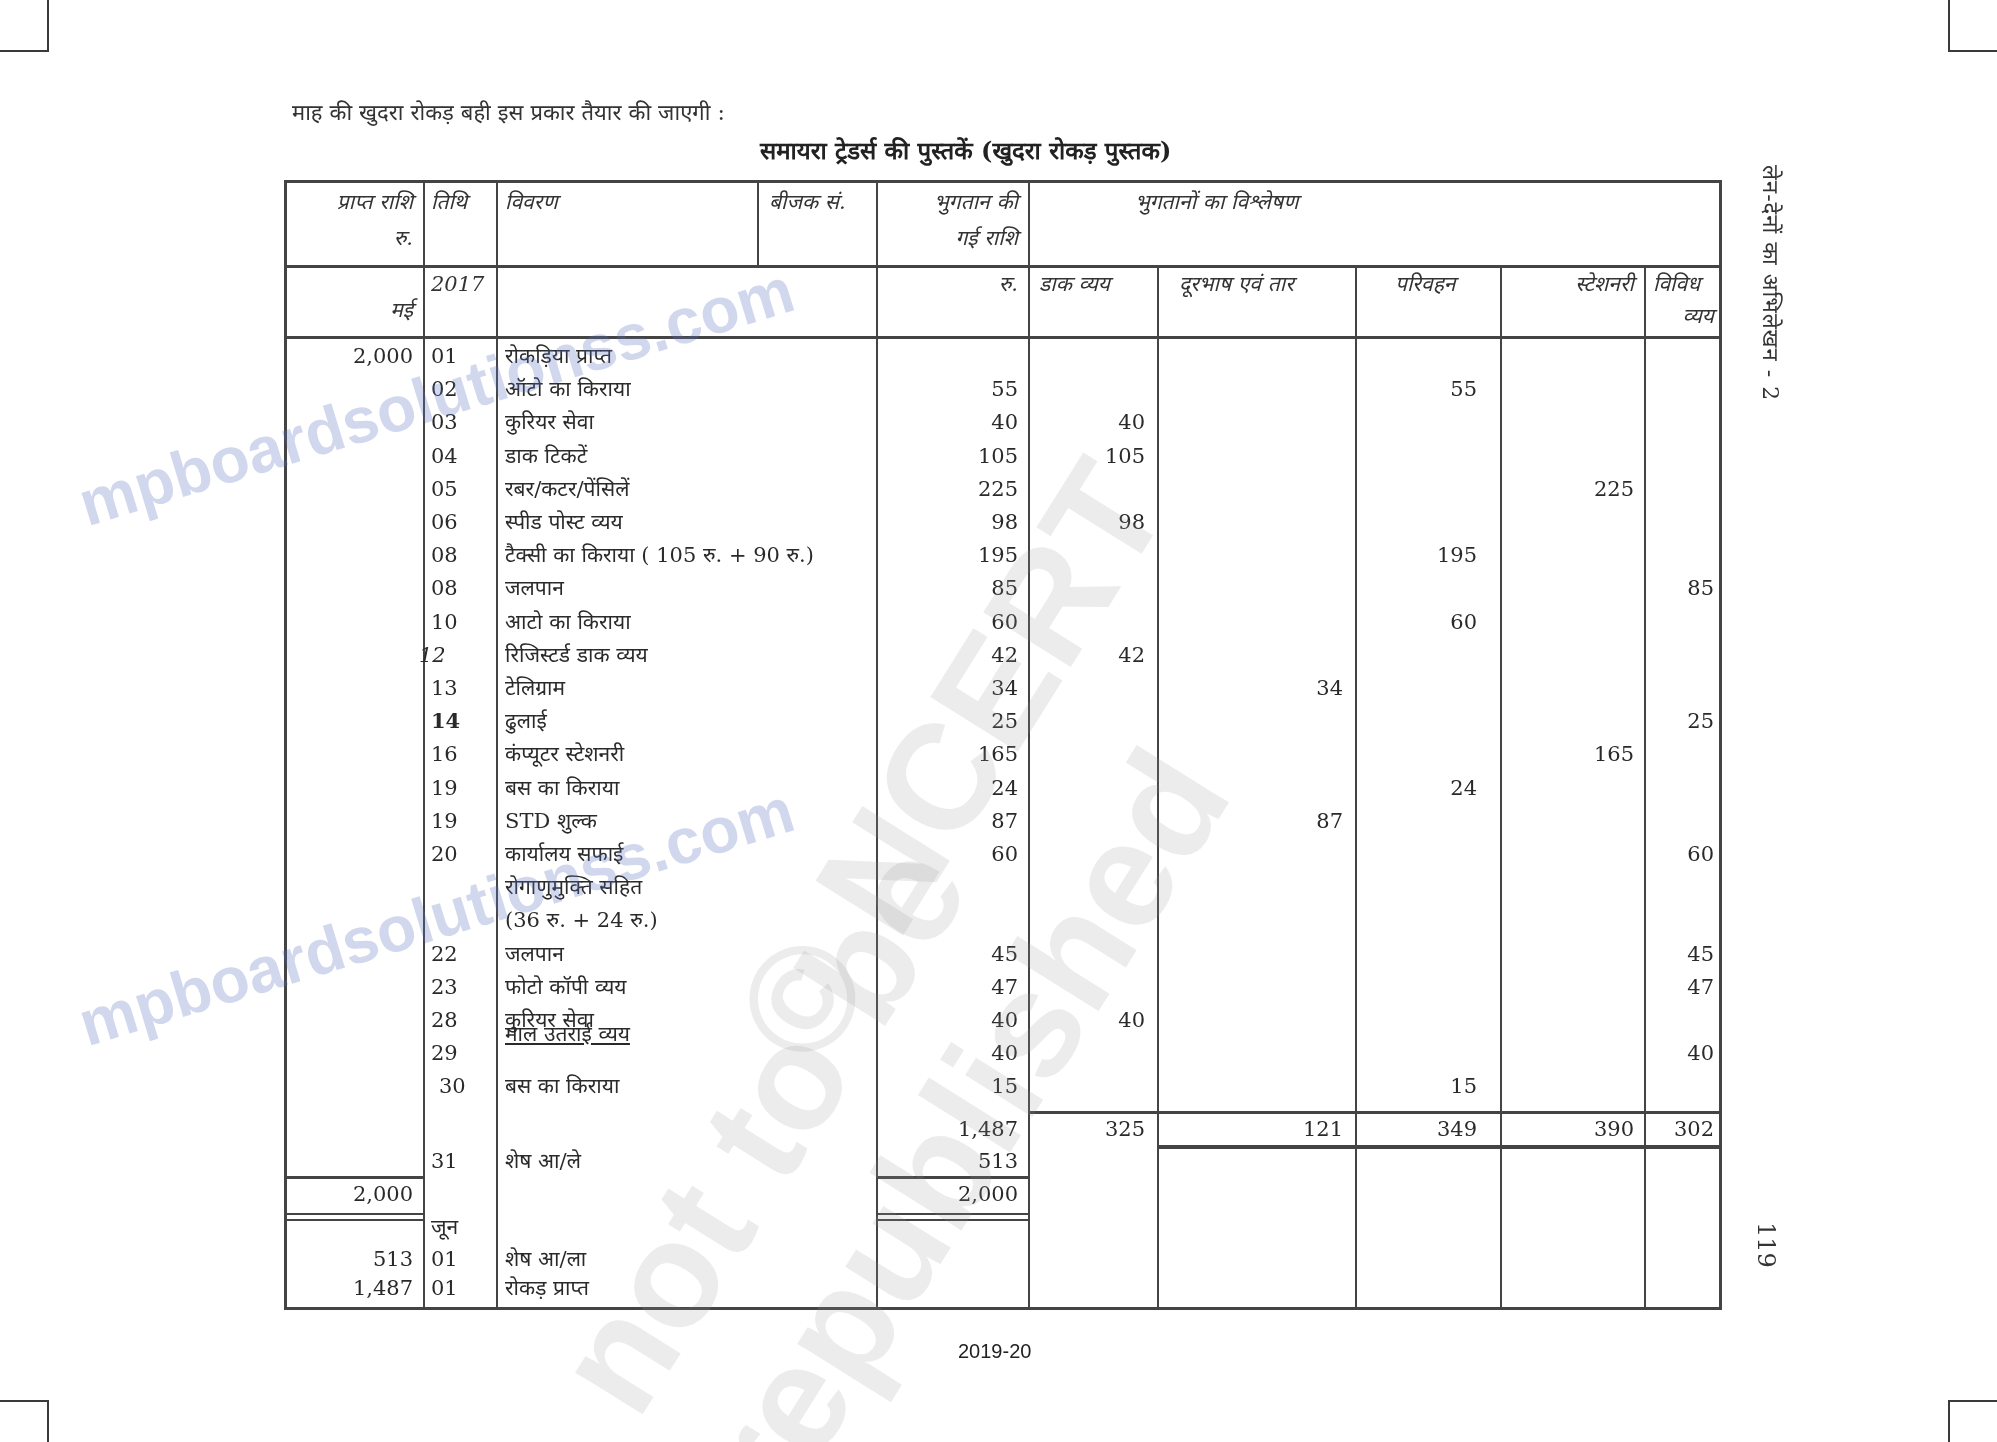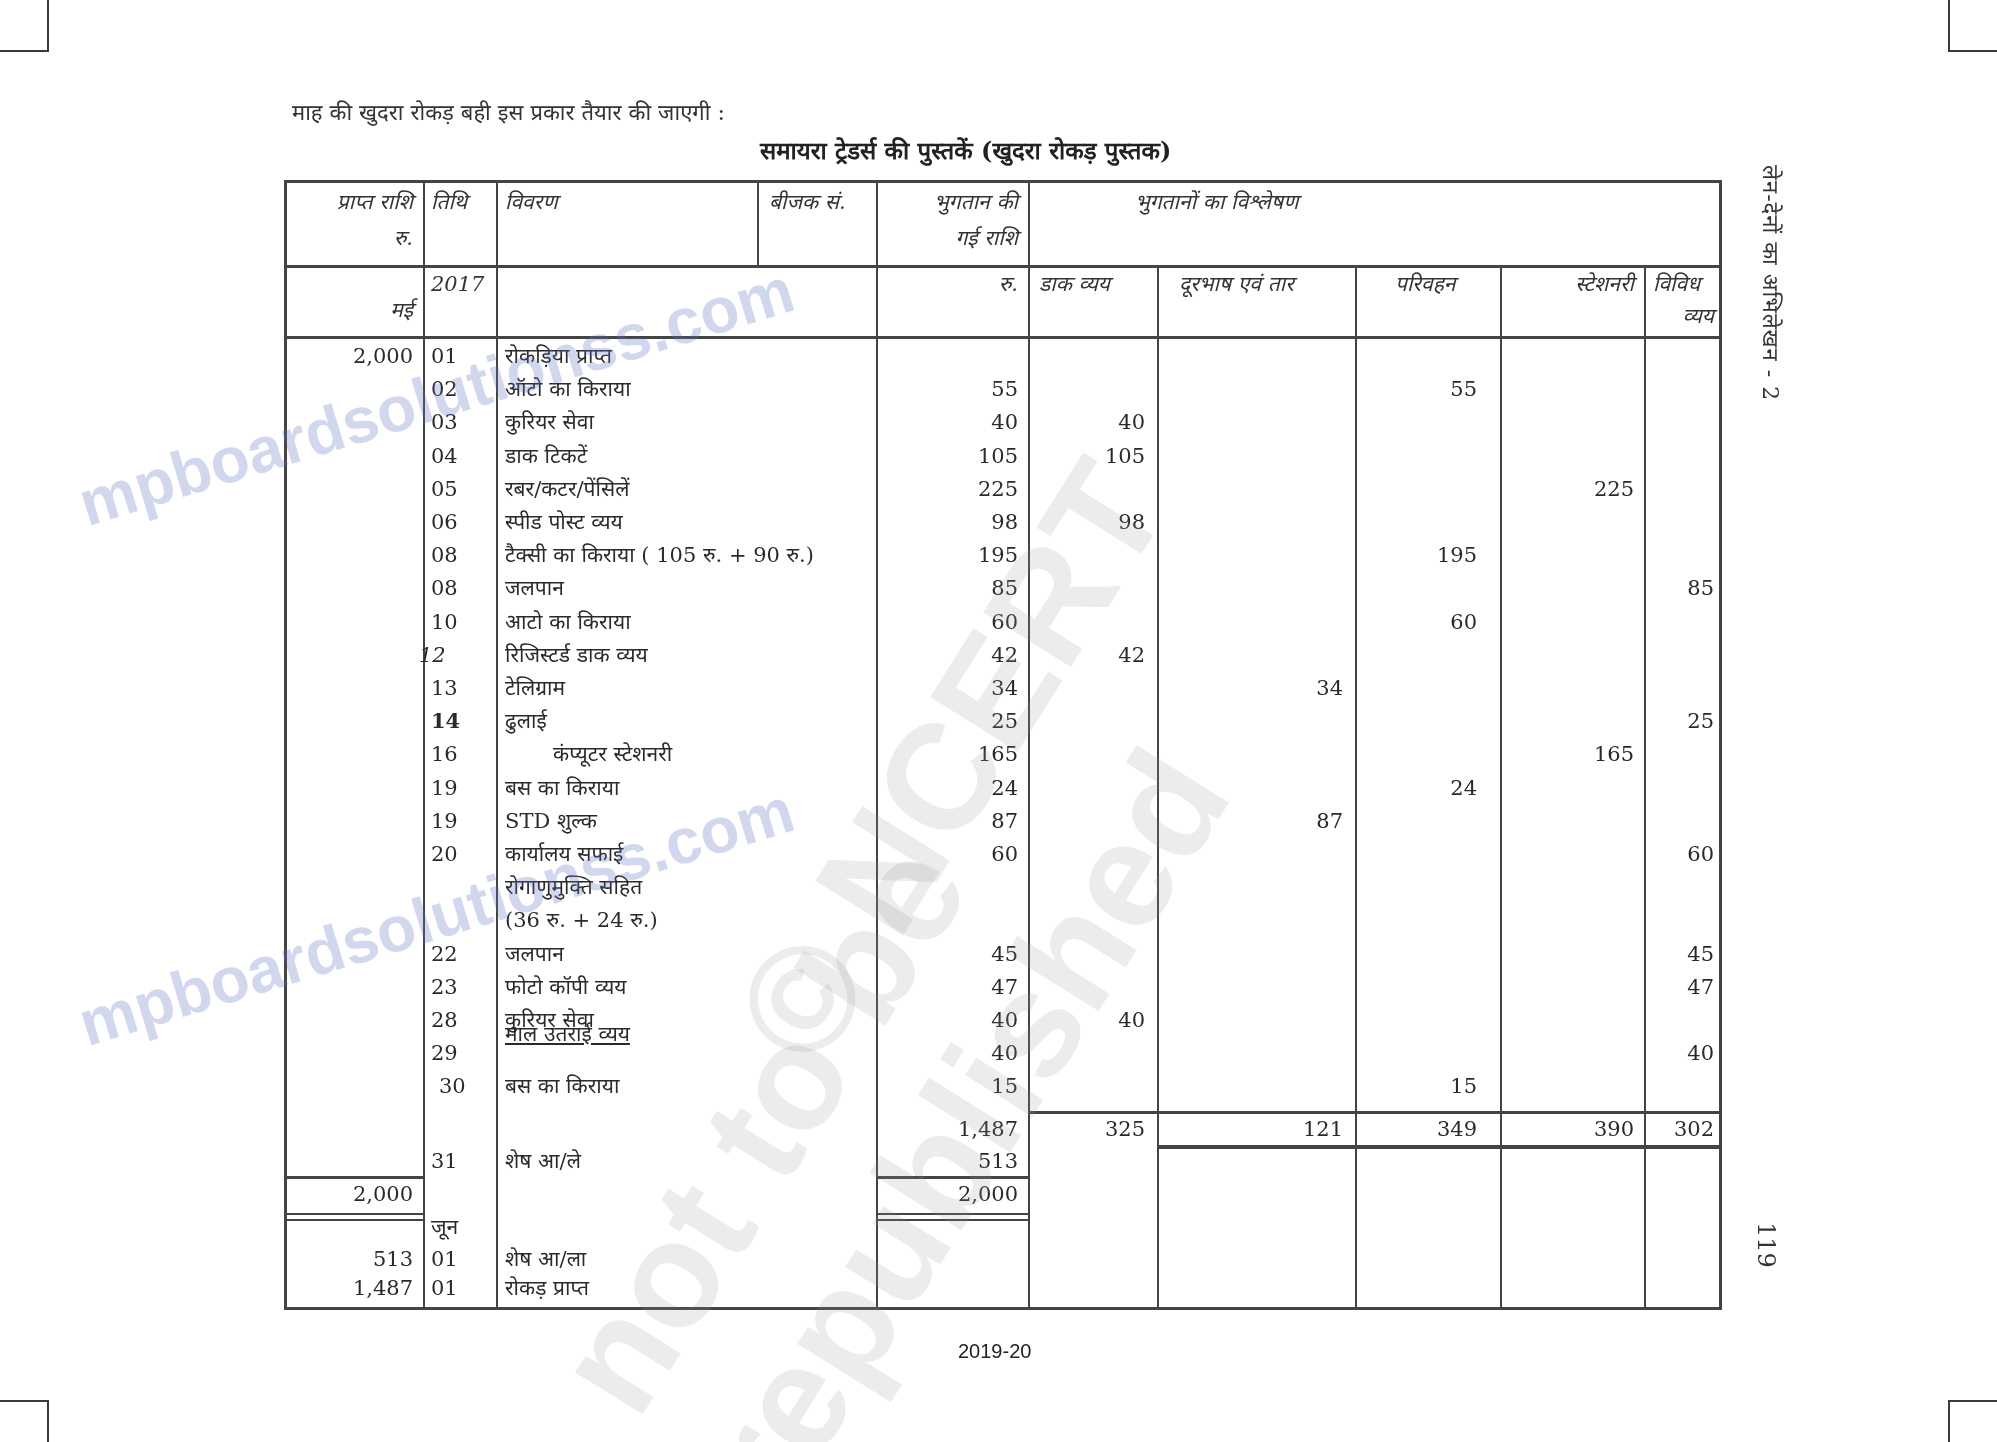--- a/index.html
+++ b/index.html
@@ -189,21 +189,21 @@
       <div class="cell" style="left: 144px; width: 60px; top: 523.2px; font-weight: bold;">14</div>
       <div class="cell" style="left: 218px; width: 370px; top: 523.2px;">ढुलाई</div>
       <div class="cell r" style="left: 589px; width: 142px; top: 523.2px;">25</div>
       <div class="cell r" style="left: 741px; width: 117px; top: 523.2px;"></div>
       <div class="cell r" style="left: 870px; width: 186px; top: 523.2px;"></div>
       <div class="cell r" style="left: 1068px; width: 122px; top: 523.2px;"></div>
       <div class="cell r" style="left: 1213px; width: 134px; top: 523.2px;"></div>
       <div class="cell r" style="left: 1357px; width: 70px; top: 523.2px;">25</div>
       <div class="cell r" style="left: 0px; width: 126px; top: 556.4px;"></div>
       <div class="cell" style="left: 144px; width: 60px; top: 556.4px;">16</div>
-      <div class="cell" style="left: 218px; width: 370px; top: 556.4px; margin-left: 48px;">कंप्यूटर स्टेशनरी</div>
+      <div class="cell" style="left: 218px; width: 370px; top: 556.4px;">कंप्यूटर स्टेशनरी</div>
       <div class="cell r" style="left: 589px; width: 142px; top: 556.4px;">165</div>
       <div class="cell r" style="left: 741px; width: 117px; top: 556.4px;"></div>
       <div class="cell r" style="left: 870px; width: 186px; top: 556.4px;"></div>
       <div class="cell r" style="left: 1068px; width: 122px; top: 556.4px;"></div>
       <div class="cell r" style="left: 1213px; width: 134px; top: 556.4px;">165</div>
       <div class="cell r" style="left: 1357px; width: 70px; top: 556.4px;"></div>
       <div class="cell r" style="left: 0px; width: 126px; top: 589.6px;"></div>
       <div class="cell" style="left: 144px; width: 60px; top: 589.6px;">19</div>
       <div class="cell" style="left: 218px; width: 370px; top: 589.6px;">बस का किराया</div>
       <div class="cell r" style="left: 589px; width: 142px; top: 589.6px;">24</div>

